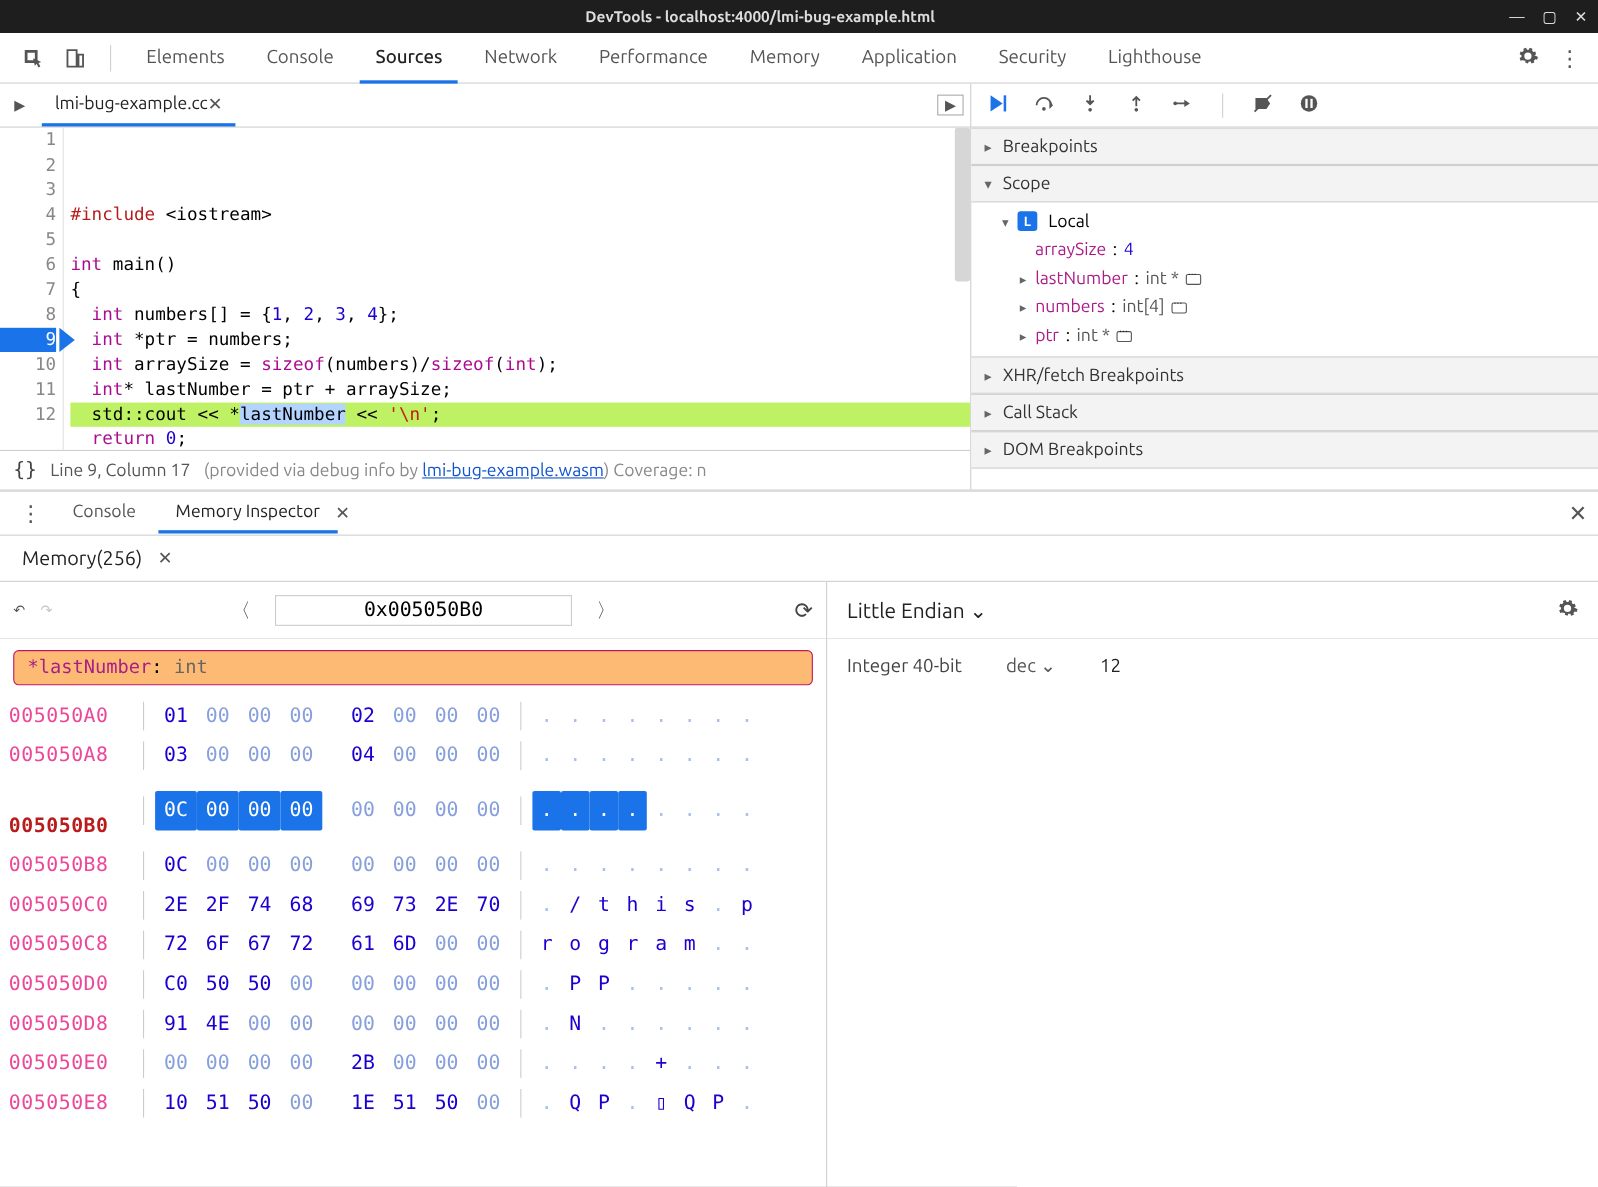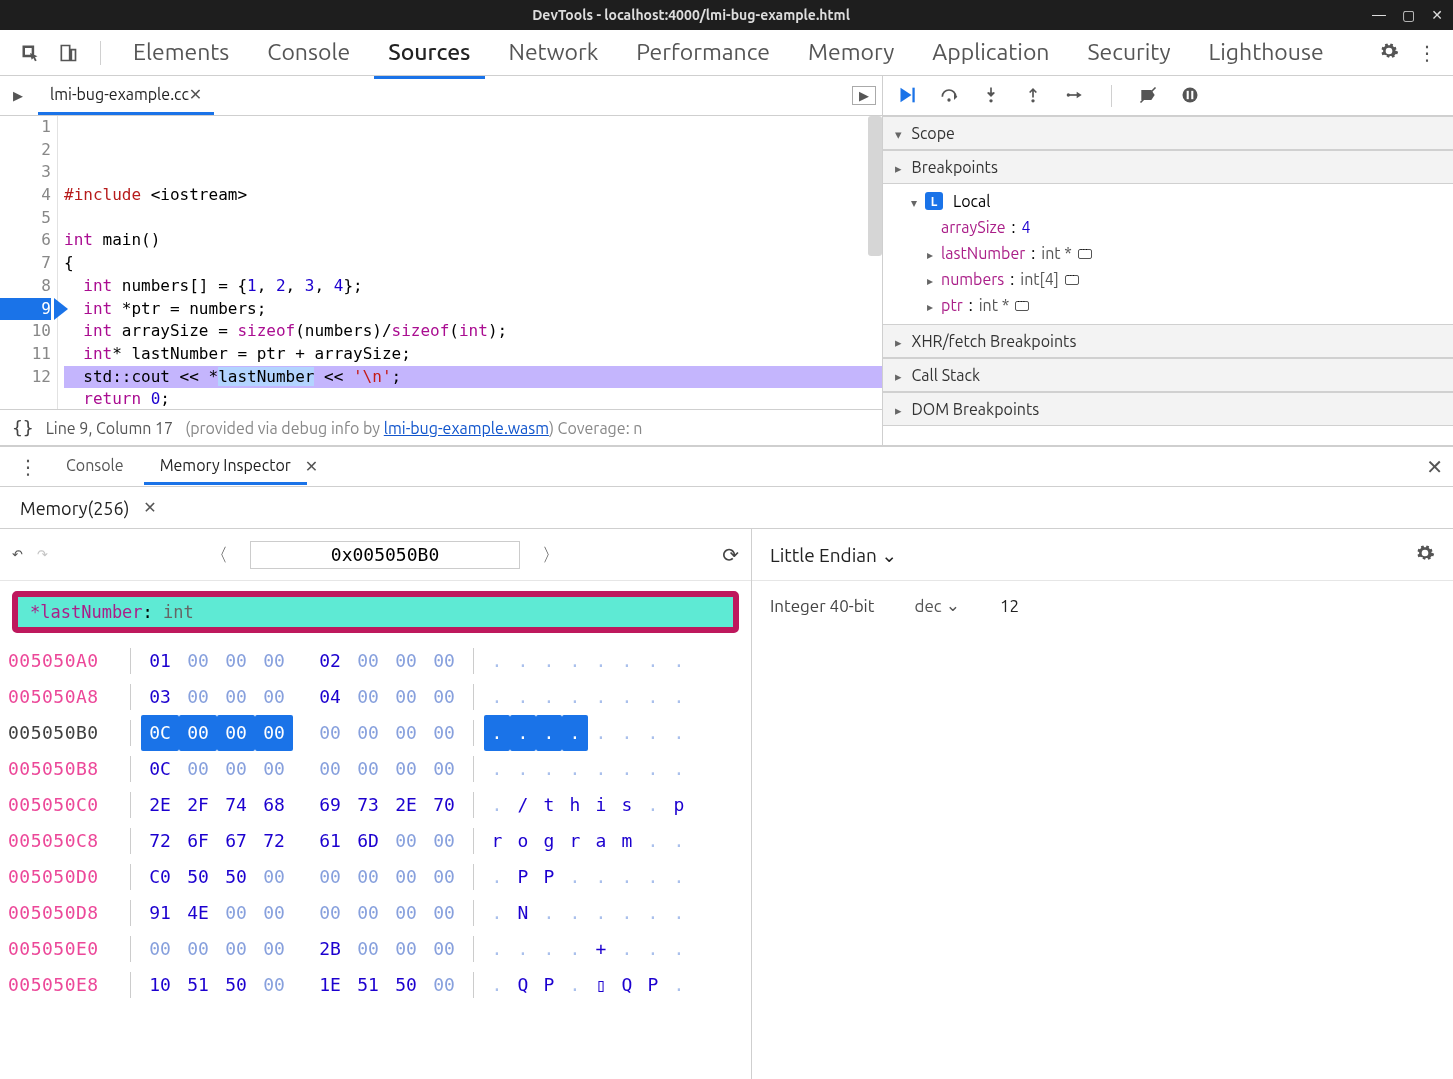--- a/index.html
+++ b/index.html
@@ -44,21 +44,21 @@
 }
 .main-tabs .toolbar-btn {
   width: 28px; height: 28px;
   display: inline-flex; align-items:center; justify-content:center;
   color: #555;
 }
 .main-tabs .sep { width:1px; height:24px; background:#d0d0d0; margin:0 8px; }
 .main-tabs .tab {
   padding: 12px 14px;
   color: #555;
-  font-size: 23px;
+  font-size: 17px;
   cursor: pointer;
   border-bottom: 3px solid transparent;
 }
 .main-tabs .tab.active {
   color: #222;
   font-weight: 500;
   border-bottom-color: #1a73e8;
 }
 .main-tabs .right { margin-left:auto; display:flex; gap:18px; }
 
@@ -104,21 +104,21 @@
   width: 58px;
   text-align: right;
   padding-right: 6px;
   color: #888;
   border-right: 1px solid #e2e2e2;
 }
 .gutter .gl { height: 22.7px; }
 .gutter .gl.current { background:#1a73e8; color:#fff; }
 .codelines { flex:1; padding-left:6px; white-space:pre; position:relative;}
 .codelines .line { height:22.7px; }
-.codelines .line.current { background:#c4b5fd; }
+.codelines .line.current { background:#bef264; }
 .arrow-marker {
   position: absolute;
   left: 54px;
   width: 0; height: 0;
   border-top: 11px solid transparent;
   border-bottom: 11px solid transparent;
   border-left: 14px solid #1a73e8;
 }
 .tok-pre { color:#b71c1c; }
 .tok-str { color:#c41a16; }
@@ -217,38 +217,38 @@
 .hex-nav .histbtn { color:#555; }
 .hex-nav .histbtn.disabled { color:#c4c4c4; }
 .hex-nav .spacer{flex:1;}
 .hex-nav .chev{color:#555;font-size:18px;padding:0 8px;}
 .addr-input {
   width:270px;height:28px;border:1px solid #ccc;
   font-family:monospace;font-size:18px;text-align:center;
 }
 .chip {
   display:inline-block;
-  border:6px solid #be185d;
-  background:#5eead4;
+  border:1px solid #be185d;
+  background:#fdba74;
   border-radius:5px;
   padding:5px 12px;
   margin:10px 12px 6px;
   font-family:monospace;font-size:17px;
 }
 .chip .prop{color:#aa1e88;}
 .chip .val{color:#666;}
 .hex-grid {
   font-family:"DejaVu Sans Mono",monospace;
   font-size:18px;
   line-height:36px;
   padding:4px 8px;
 }
 .hex-row { display:flex; align-items:center; }
 .addr-col { width:112px; color:#ec4899; letter-spacing:0.5px;}
-.addr-col.bold { color:#404040;font-weight:normal;}
+.addr-col.bold { color:#b91c1c;font-weight:bold;margin-top:28px;}
 .byte-group { display:flex; }
 .byte { width:38px; text-align:center; color:#1c00cf;}
 .byte.dim { color:#87a0dd; }
 .gap { width:18px; }
 .vsep { width:1px; height:26px; background:#ccc; margin:0 10px;}
 .ascii-group { display:flex; }
 .ascii { width:26px; text-align:center; color:#1c00cf;}
 .ascii.dim { color:#aac0ec;}
 .byte.hl { background:#1a73e8; color:#fff; border-radius:2px;}
 .ascii.hl { background:#1a73e8; color:#fff; border-radius:2px;}
@@ -385,26 +385,26 @@
                 <path fill="#555" d="M4 6h12l4 6-4 6H4z"></path>
                 <line x1="3" y1="21" x2="21" y2="3" stroke="#555" stroke-width="2"></line>
               </svg></span>
           <span><svg class="ico" viewBox="0 0 24 24">
                 <circle cx="12" cy="12" r="9" fill="#555"></circle>
                 <rect x="8" y="7" width="2.5" height="10" fill="#fff"></rect>
                 <rect x="13.5" y="7" width="2.5" height="10" fill="#fff"></rect>
               </svg></span>
         </div>
         <div class="section-header">
+            <span class="tri"></span>
+            <span>Breakpoints</span>
+          </div>
+        <div class="section-header">
             <span class="tri open"></span>
             <span>Scope</span>
-          </div>
-        <div class="section-header">
-            <span class="tri"></span>
-            <span>Breakpoints</span>
           </div>
         <div class="scope-body">
           <div class="scope-row">
               <span class="tri2 open"></span>
               <span class="local-badge">L</span>
               <span>Local</span>
             </div>
           <div class="scope-row" style="padding-left:30px;">
               <span class="prop">arraySize</span>
               <span>:</span>

